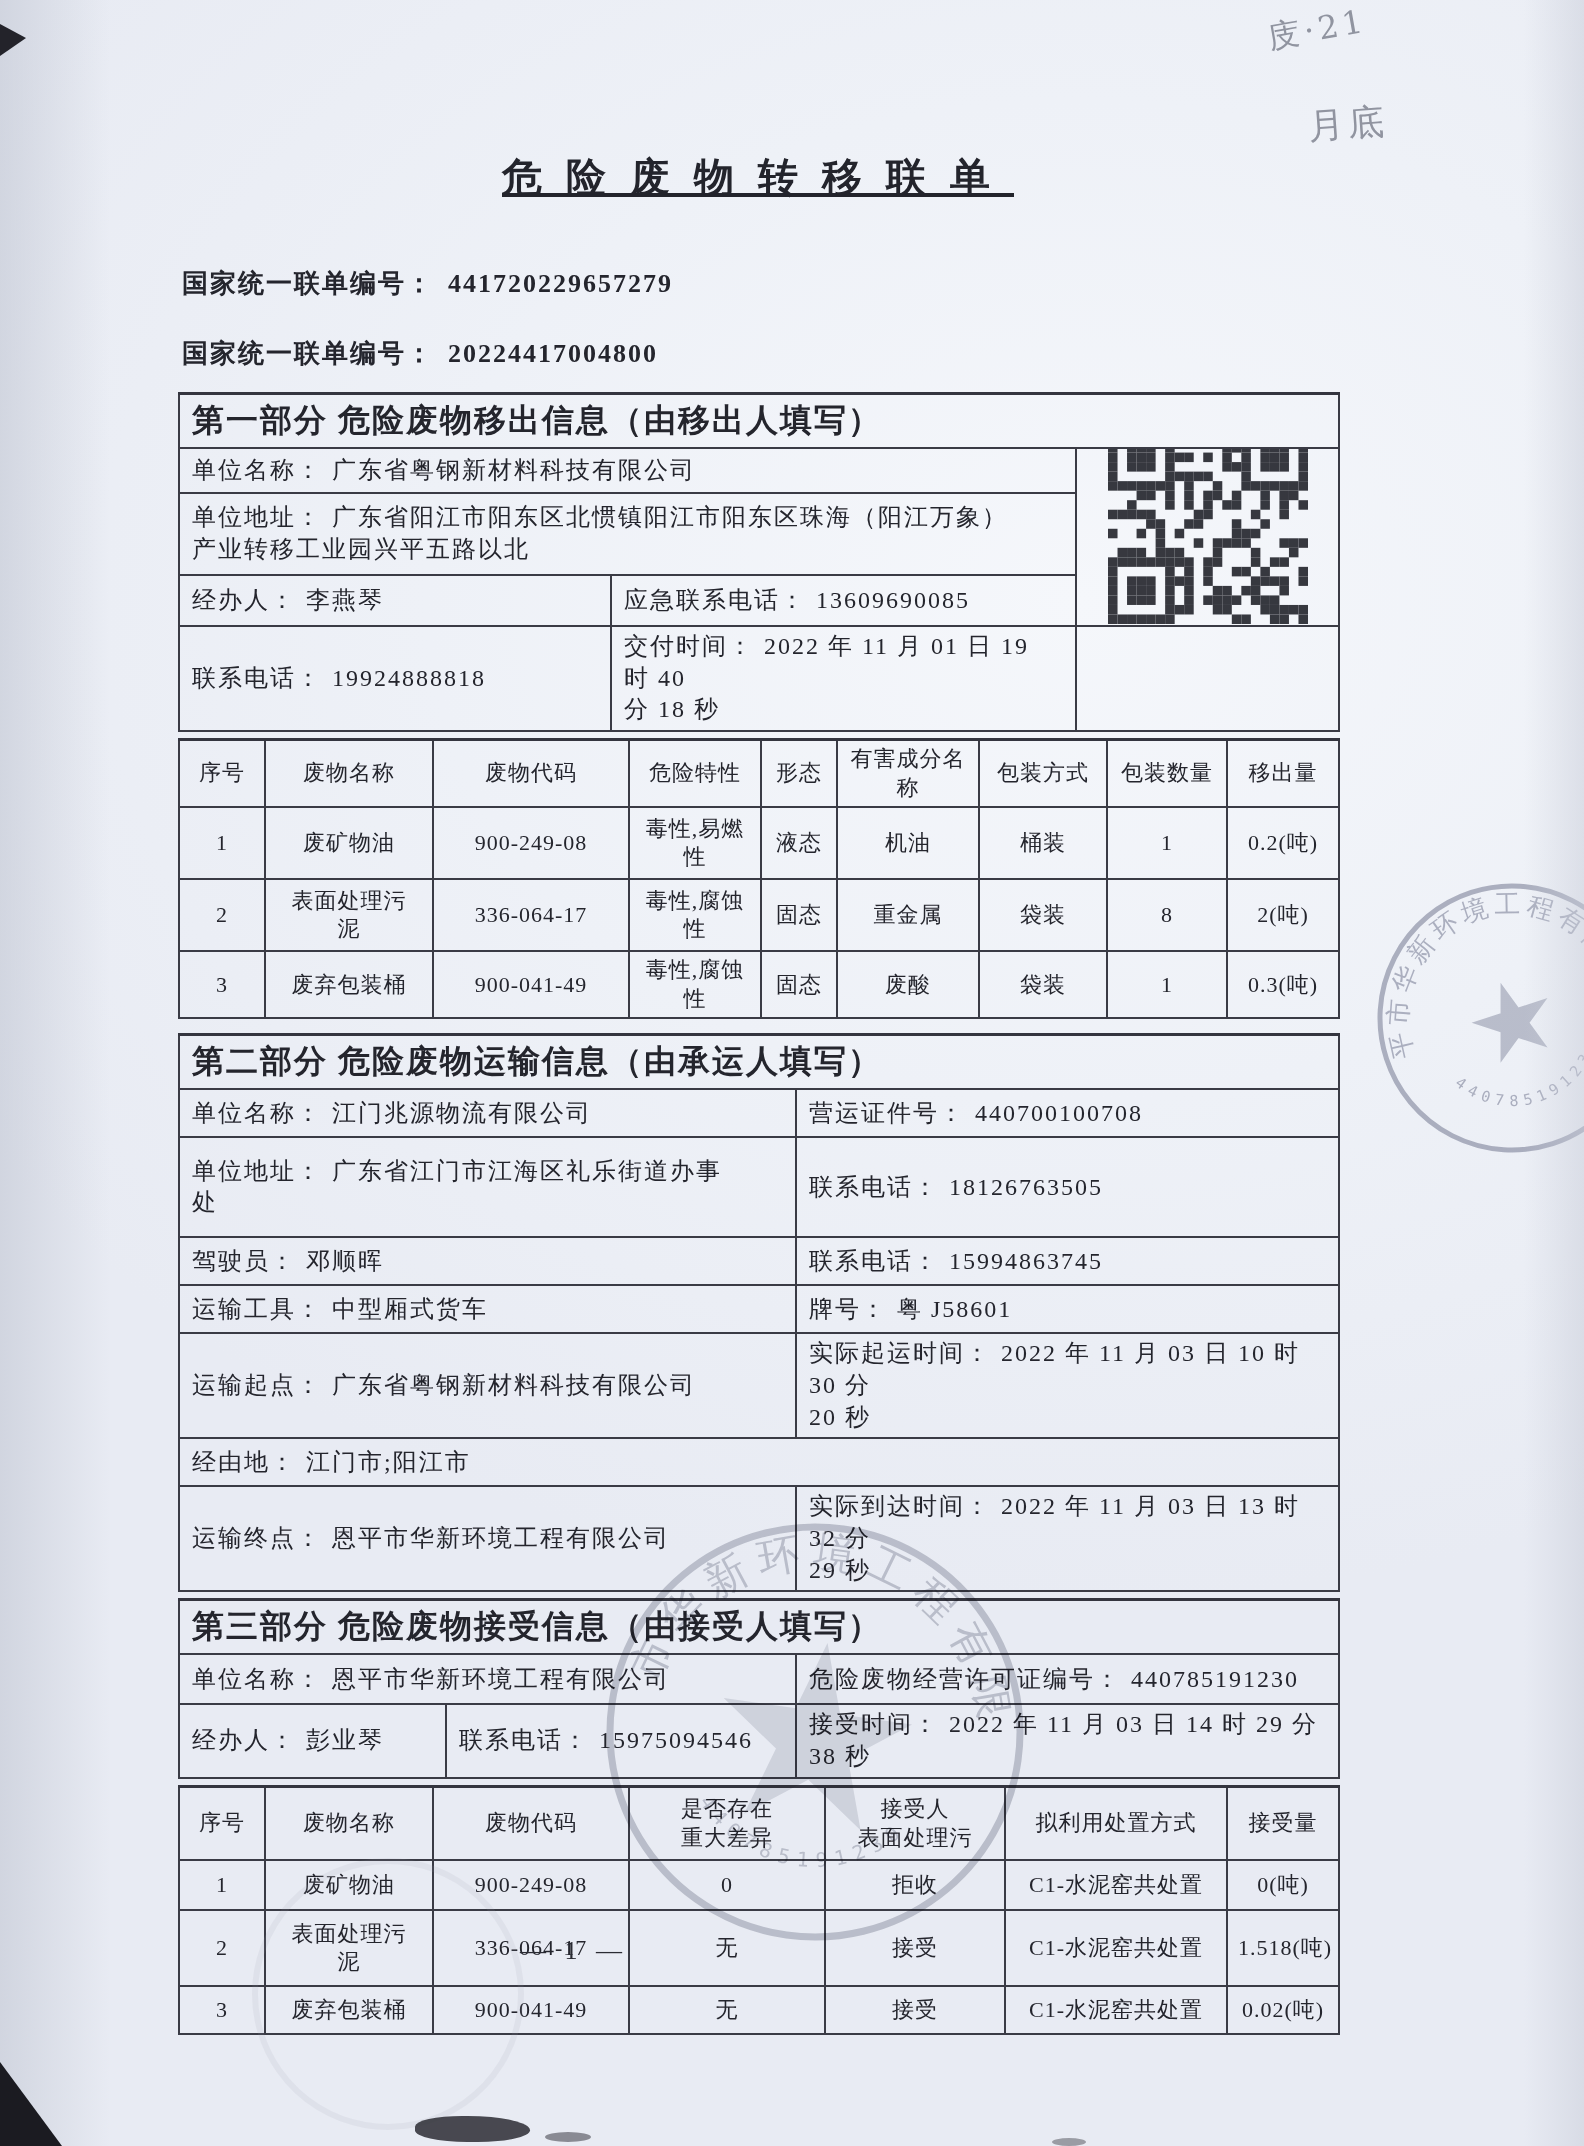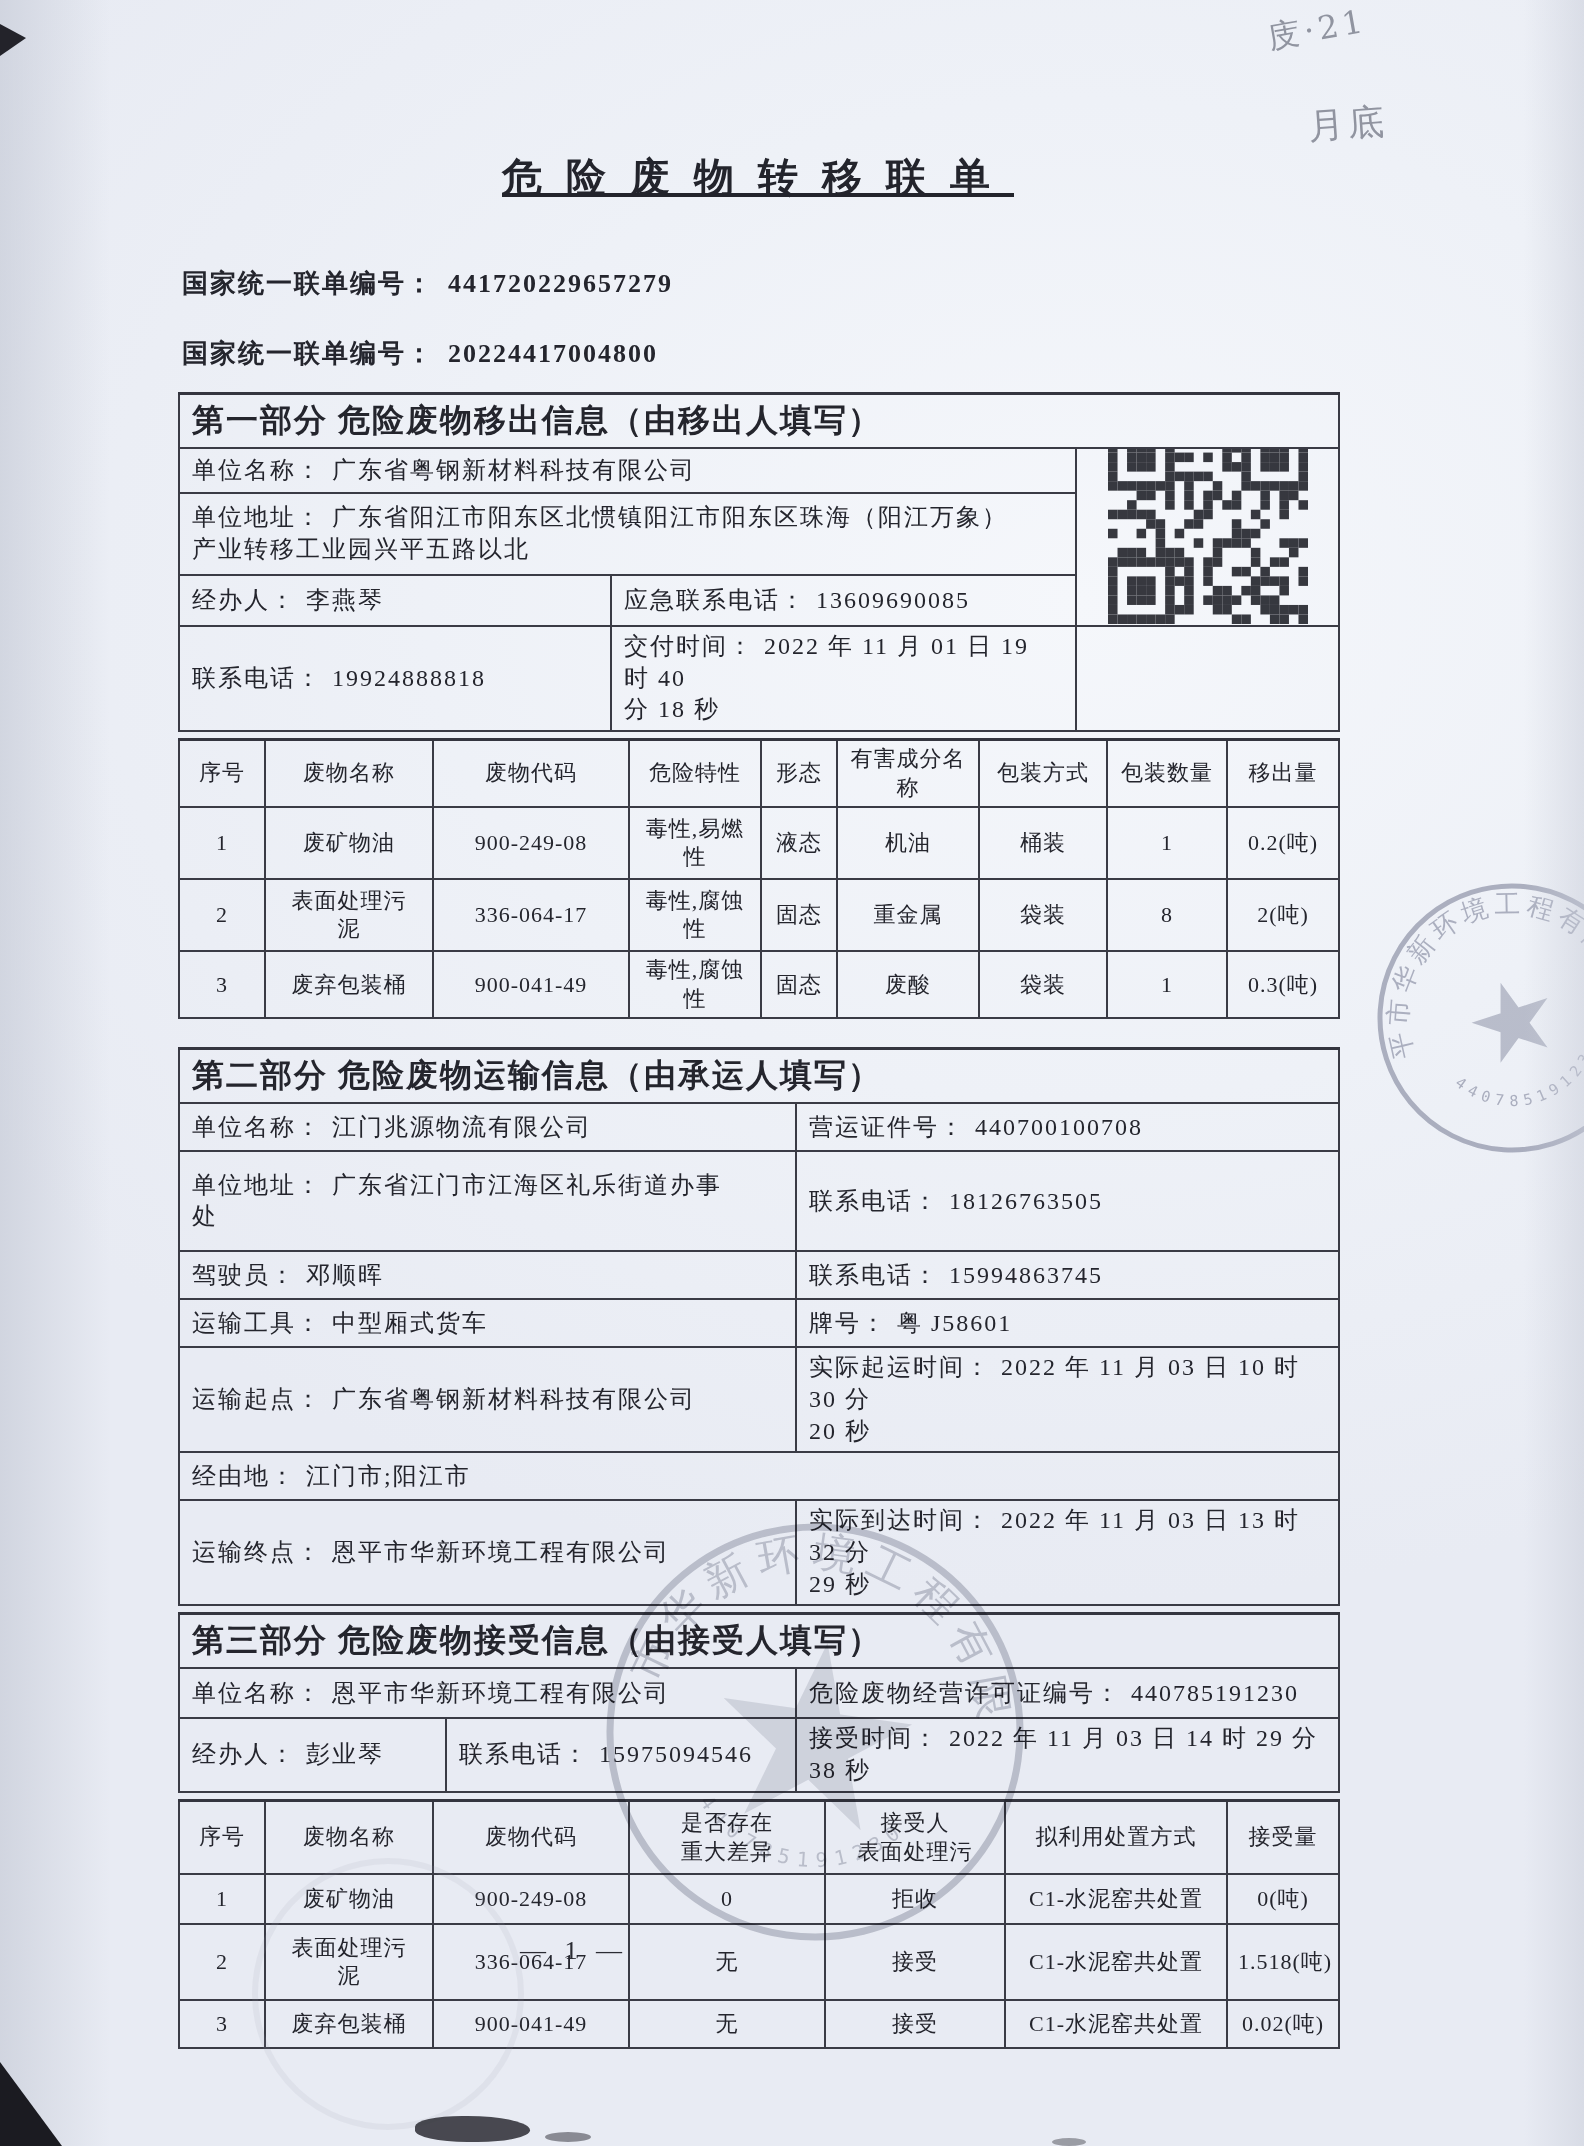--- a/index.html
+++ b/index.html
@@ -24,21 +24,21 @@
   .doc{position:absolute;left:178px;top:392px;width:1160px;}
 
   table.tbl{border-collapse:collapse;table-layout:fixed;width:1160px;background:transparent;}
   table.tbl td{border:2px solid #3a3b45;vertical-align:middle;overflow:hidden;}
   table.tbl{border-top:3px solid #34353f;}
   .sec{font-weight:bold;font-size:32px;letter-spacing:2px;padding:4px 12px;text-align:left;}
   .info{font-size:24px;padding:4px 12px;text-align:left;line-height:1.32;}
   .lbl{letter-spacing:2px;}
   .val{white-space:pre-line;letter-spacing:2px;margin-left:10px;}
   .waste td{font-size:22px;text-align:center;white-space:pre-line;line-height:1.3;padding:4px 10px;letter-spacing:1px;}
-  .gap14{margin-top:28px;}
+  .gap14{margin-top:14px;}
   .gap6{margin-top:6px;}
 
   .h44{height:44px}.h48{height:48px}.h50{height:50px}.h52{height:48px}.h66{height:66px}.h68{height:68px}.h72{height:72px}
   .h74{height:74px}.h76{height:76px}.h80{height:80px}.h84{height:100px}
 
   .qr-wrap{text-align:center;vertical-align:top;}
   .qr{display:block;margin:-26px auto 0 auto;position:relative;z-index:2;opacity:.88;}
 
   .footer{position:absolute;left:520px;top:1936px;font-size:26px;letter-spacing:6px;color:#2a2b33;}
 

